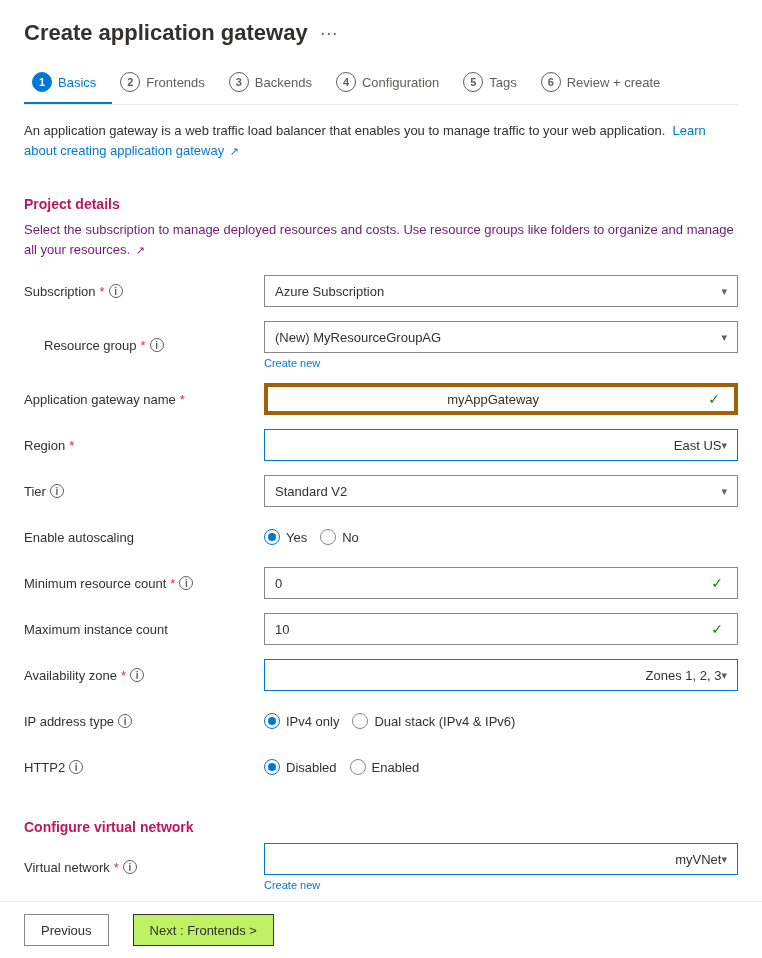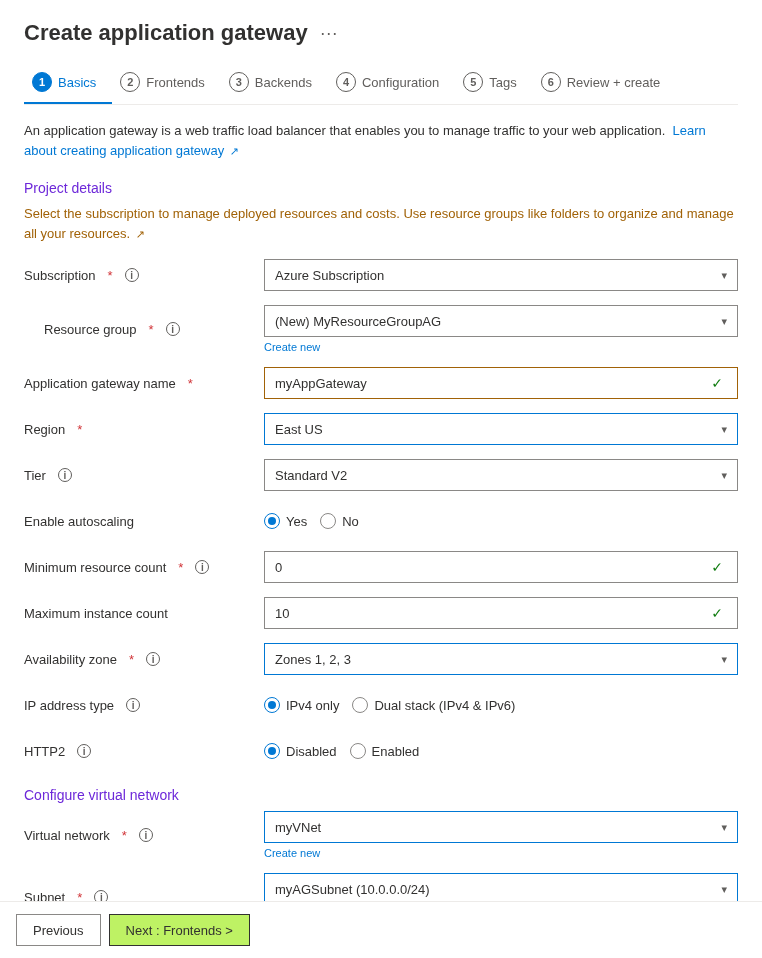--- a/index.html
+++ b/index.html
@@ -77,46 +77,46 @@
       margin-bottom: 16px;
       line-height: 1.5;
     }
     .info-banner a {
       color: #0078d4;
       text-decoration: none;
     }
     
     .section-header {
       font-size: 14px;
-      font-weight: 400;
-      color: #6d28d9;
+      font-weight: 700;
+      color: #be185d;
       margin-bottom: 8px;
-      margin-top: 20px;
+      margin-top: 36px;
     }
     .section-desc {
       font-size: 13px;
-      color: #a16207;
+      color: #701a75;
       margin-bottom: 16px;
       line-height: 1.5;
     }
     
     .form-row {
       display: flex;
       align-items: center;
       margin-bottom: 14px;
       min-height: 32px;
     }
     .form-label {
       width: 240px;
       min-width: 240px;
       font-size: 13px;
       color: #323130;
       display: flex;
       align-items: center;
-      gap: 12px;
+      gap: 4px;
     }
     .form-label.required-label span.req {
       color: #d13438;
     }
     .form-label.indented {
       padding-left: 20px;
     }
     .form-control-area {
       flex: 1;
       display: flex;
@@ -131,20 +131,21 @@
       align-items: center;
       justify-content: space-between;
       padding: 6px 10px;
       cursor: pointer;
       font-size: 13px;
       color: #323130;
     }
     .dropdown.focused {
       border: 1.5px solid #0078d4;
       outline: none;
+      text-align: right;
     }
     .dropdown-value {
       flex: 1;
     }
     .dropdown-caret {
       color: #605e5c;
       font-size: 11px;
     }
     .dropdown-check {
       color: #107c10;
@@ -208,23 +209,23 @@
       font-weight: 600;
     }
     
     .bottom-bar {
       position: fixed;
       bottom: 0;
       left: 0;
       width: 762px;
       background: #fff;
       border-top: 1px solid #edebe9;
-      padding: 12px 16px;
-      display: flex;
-      gap: 8px;
+      padding: 12px 24px;
+      display: flex;
+      gap: 24px;
     }
     .btn {
       height: 32px;
       padding: 0 16px;
       border: 1px solid #8a8886;
       background: #fff;
       font-size: 13px;
       color: #323130;
       cursor: pointer;
       display: flex;
@@ -324,21 +325,21 @@
       </div>
     </div>
 
 
     <div class="form-row">
       <div class="form-label required-label">
         <span>Application gateway name</span>
         <span class="req"> *</span>
       </div>
       <div class="form-control-area">
-        <div class="dropdown" style="border:1px solid #a16207;">
+        <div class="dropdown" style="border:4px solid #a16207;text-align:center;">
           <span class="dropdown-value">myAppGateway</span>
           <span class="dropdown-check">✓</span>
         </div>
       </div>
     </div>
 
     <div class="form-row">
       <div class="form-label required-label">
         <span>Region</span>
         <span class="req"> *</span>

